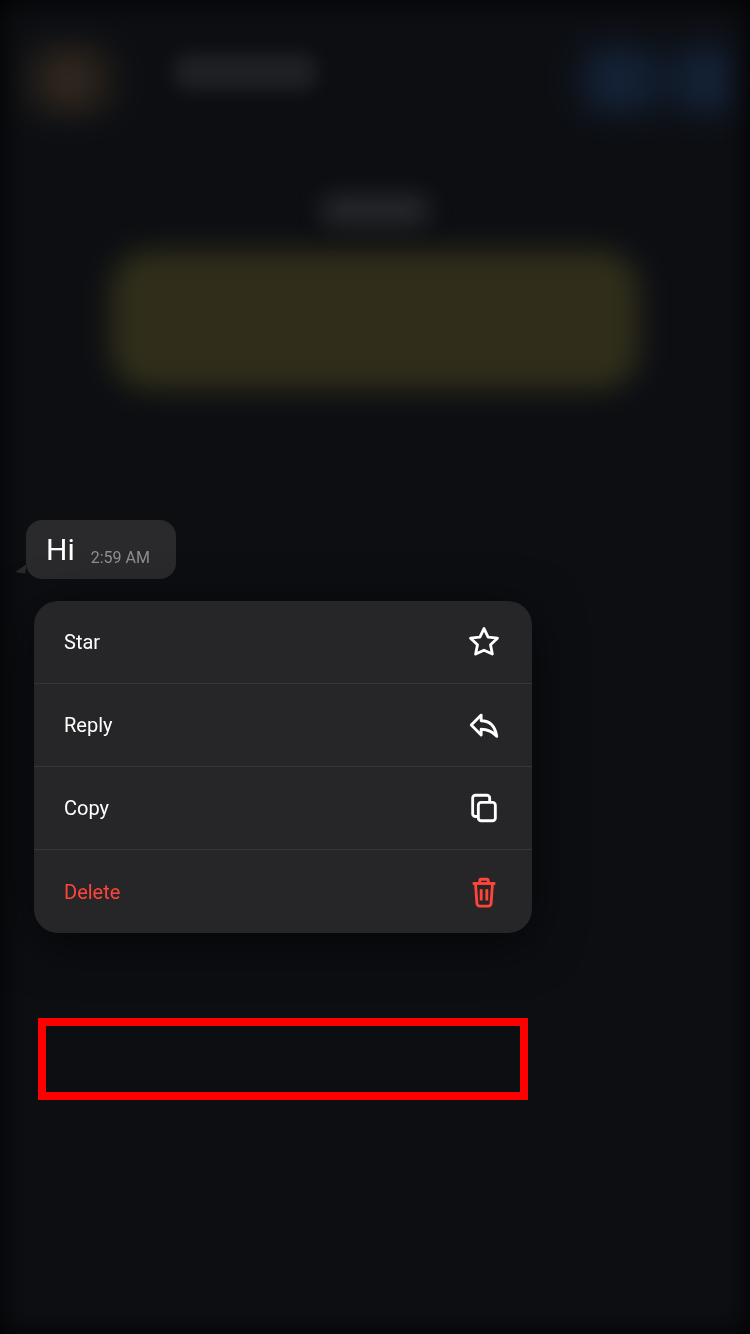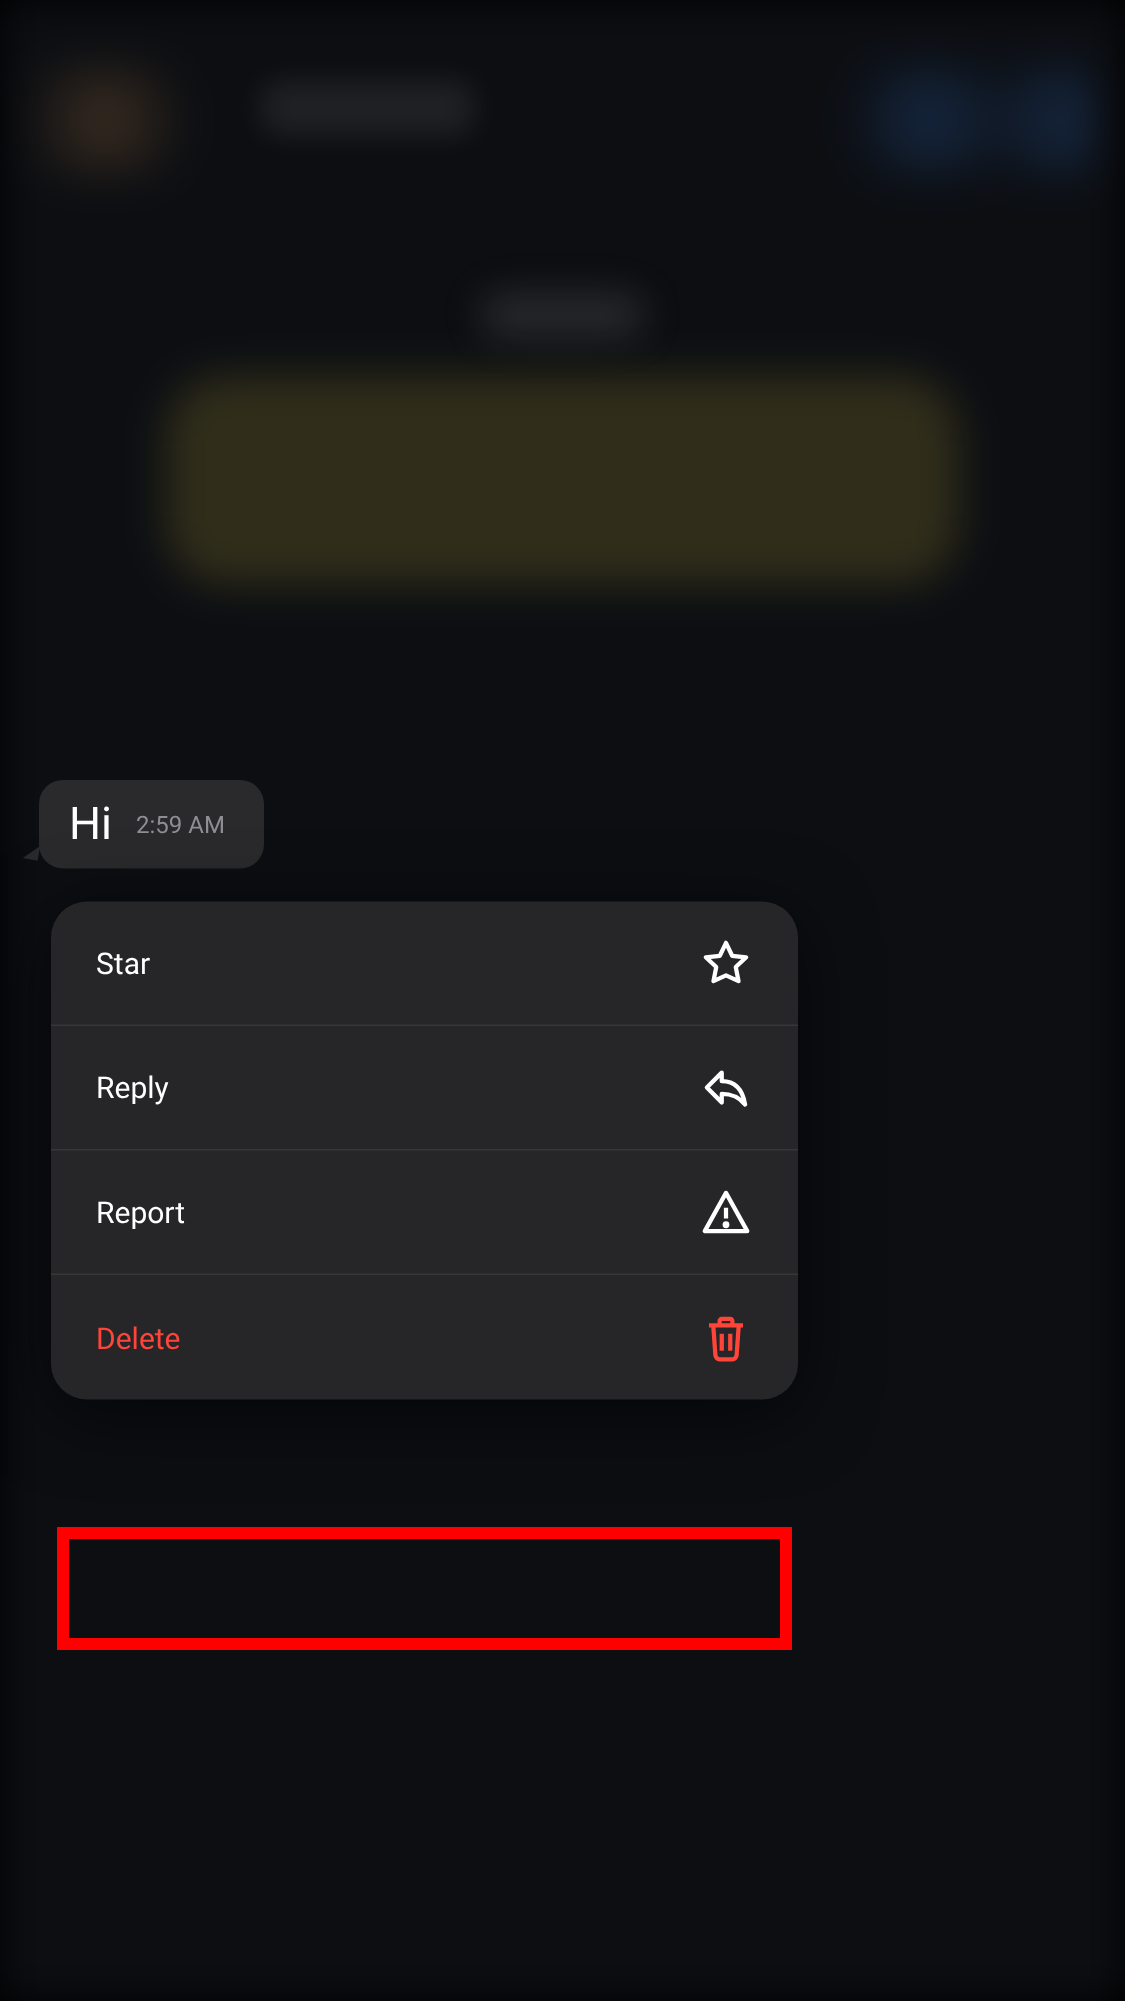--- a/index.html
+++ b/index.html
@@ -50,21 +50,21 @@
     top: 520px;
     left: 26px;
   }
   .bubble {
     position: relative;
     background: #2a2a2c;
     color: #fff;
     border-radius: 16px;
     padding: 12px 20px 12px 20px;
     display: inline-flex;
-    align-items: center;
+    align-items: flex-end;
     gap: 16px;
     min-width: 150px;
   }
   .bubble::before {
     content: "";
     position: absolute;
     left: -10px;
     bottom: 6px;
     width: 0; height: 0;
     border: 10px solid transparent;
@@ -143,31 +143,30 @@
   <div class="menu-item">
     <span>Reply</span>
     <span class="icon">
       <svg viewBox="0 0 24 24">
           <path d="M10 5L3 12l7 7v-4c5 0 8 1.5 11 5-1-6-4-11-11-11V5z" stroke-linejoin="round"></path>
         </svg>
     </span>
   </div>
 
 
-
   <div class="menu-item">
-    <span>Report</span>
+    <span>Copy</span>
     <span class="icon">
       <svg viewBox="0 0 24 24">
-          <path d="M12 3L2 21h20L12 3z" stroke-linejoin="round"></path>
-          <line x1="12" y1="10" x2="12" y2="15"></line>
-          <circle cx="12" cy="18" r="0.6" fill="currentColor"></circle>
+          <rect x="8" y="8" width="12" height="13" rx="2"></rect>
+          <path d="M16 8V5a2 2 0 0 0-2-2H6a2 2 0 0 0-2 2v11a2 2 0 0 0 2 2h2"></path>
         </svg>
     </span>
   </div>
+
 
   <div class="menu-item danger">
     <span>Delete</span>
     <span class="icon">
       <svg viewBox="0 0 24 24">
           <path d="M4 6h16"></path>
           <path d="M9 6V4a1 1 0 0 1 1-1h4a1 1 0 0 1 1 1v2"></path>
           <path d="M6 6l1 14a2 2 0 0 0 2 2h6a2 2 0 0 0 2-2l1-14"></path>
           <line x1="10" y1="10" x2="10" y2="18"></line>
           <line x1="14" y1="10" x2="14" y2="18"></line>

